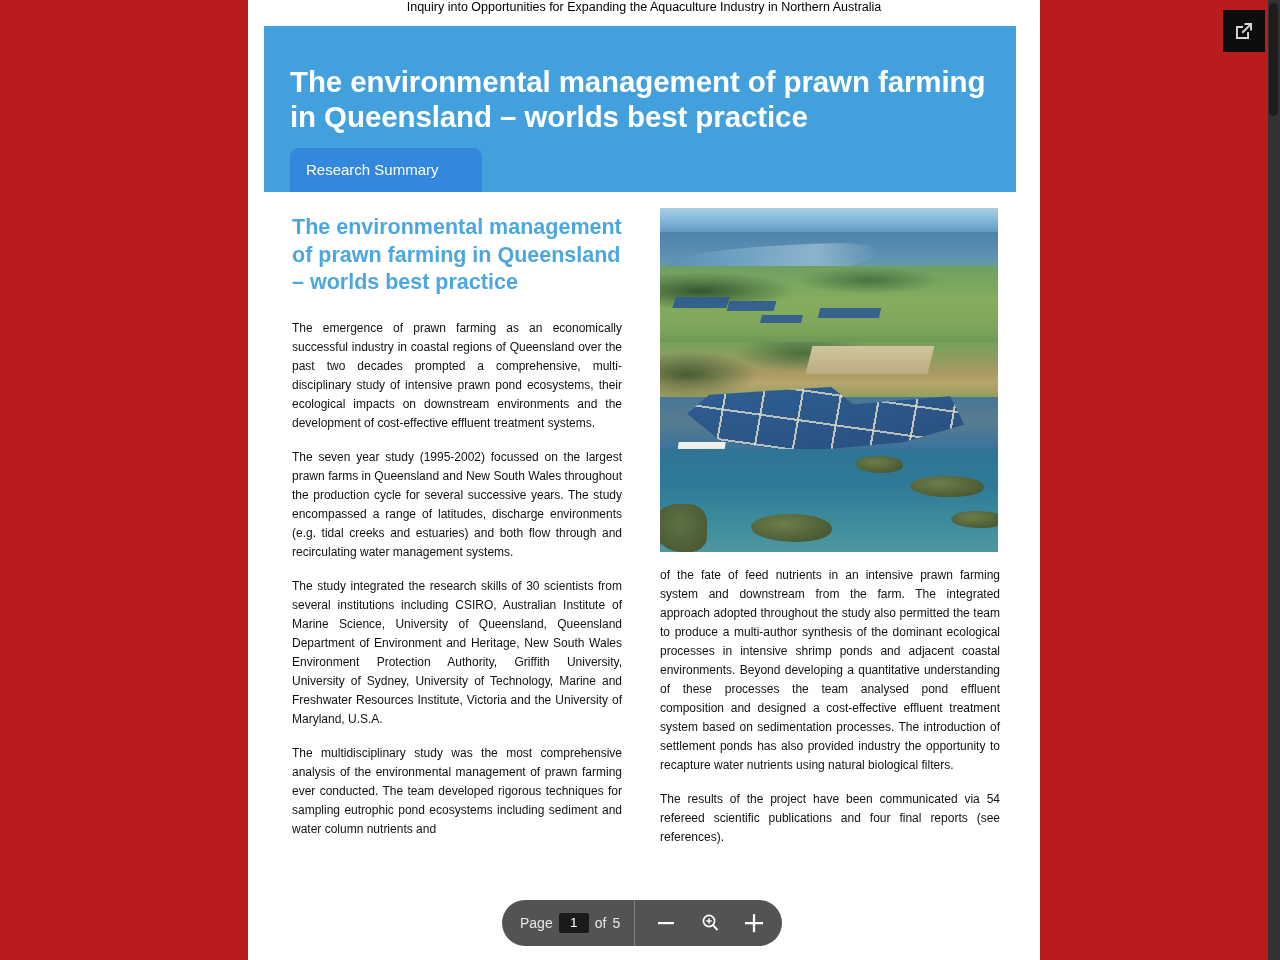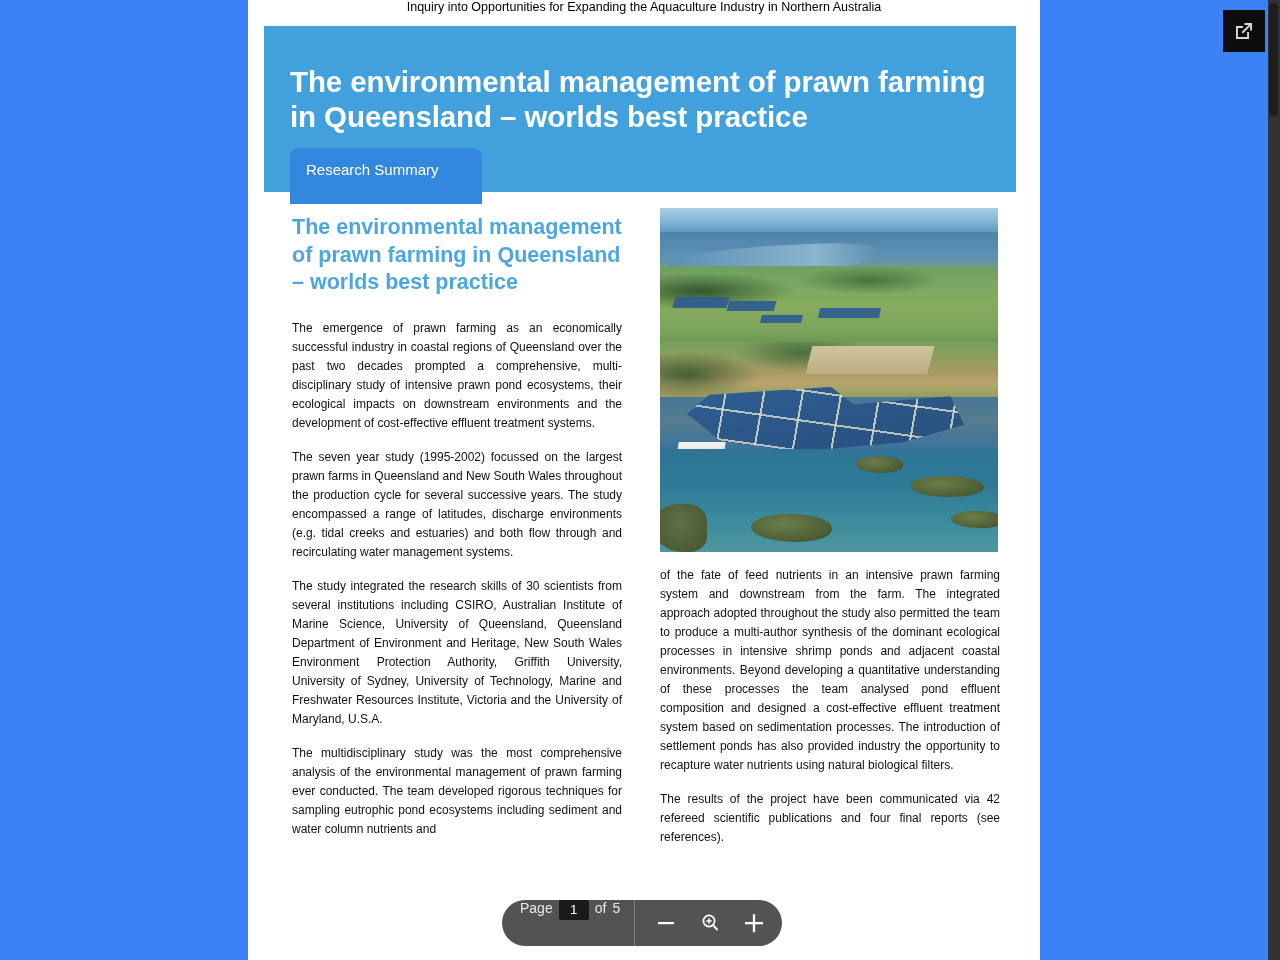--- a/index.html
+++ b/index.html
@@ -7,21 +7,21 @@
     width: 1280px; height: 960px;
     overflow: hidden;
     background: #323232;
     font-family: "Liberation Sans", sans-serif;
   }
 
   
   #viewer {
     position: relative;
     width: 1280px; height: 960px;
-    background: #3b82f6;
+    background: #b91c1c;
   }
 
   
   #popout-btn {
     position: absolute;
     top: 10px; left: 1223px;
     width: 42px; height: 42px;
     background: #0d0d0d;
     display: flex; align-items: center; justify-content: center;
     cursor: pointer;
@@ -78,21 +78,21 @@
     width: 706px;
     color: #ffffff;
     font-size: 29.5px;
     font-weight: bold;
     line-height: 35px;
     letter-spacing: -0.1px;
   }
   .banner-tab {
     position: absolute;
     left: 26px; top: 122px;
-    width: 192px; height: 56px;
+    width: 192px; height: 44px;
     background: #3387dd;
     border-top-left-radius: 9px;
     border-top-right-radius: 9px;
     color: #ffffff;
     font-size: 15px;
     line-height: 44px;
     padding-left: 16px;
     cursor: pointer;
   }
 
@@ -216,21 +216,21 @@
     position: absolute;
     left: 502px; top: 900px;
     width: 280px; height: 46px;
     background: rgba(40,40,40,0.80);
     border-radius: 23px;
     display: flex;
     align-items: center;
     z-index: 30;
   }
   #page-nav {
-    display: flex; align-items: flex-start;
+    display: flex; align-items: center;
     height: 46px;
     padding-left: 18px;
     gap: 6px;
     color: #e8e8e8;
     font-size: 14px;
   }
   #page-num-input {
     width: 30px; height: 20px;
     background: #1a1a1a;
     border: none;
@@ -303,21 +303,21 @@
         <div class="ph-shed"></div>
         <div class="ph-bay-edge"></div>
         <div class="ph-bay"></div>
         <div class="isle" style="left:58%;top:72%;width:14%;height:5%"></div>
         <div class="isle" style="left:74%;top:78%;width:22%;height:6%"></div>
         <div class="isle" style="left:86%;top:88%;width:16%;height:5%"></div>
         <div class="isle" style="left:27%;top:89%;width:24%;height:8%"></div>
         <div class="isle-left"></div>
       </div>
       <p class="body" style="margin-top:14px">of the fate of feed nutrients in an intensive prawn farming system and downstream from the farm.  The integrated approach adopted throughout the study also permitted the team to produce a multi-author synthesis of the dominant ecological processes in intensive shrimp ponds and adjacent coastal environments.  Beyond developing a quantitative understanding of these processes the team analysed pond effluent composition and designed a cost-effective effluent treatment system based on sedimentation processes.  The introduction of settlement ponds has also provided industry the opportunity to recapture water nutrients using natural biological filters.</p>
-      <p class="body">The results of the project have been communicated via 42 refereed scientific publications and four final reports (see references).</p>
+      <p class="body">The results of the project have been communicated via 54 refereed scientific publications and four final reports (see references).</p>
     </div>
   </div>
 
   <div id="toolbar">
     <div id="page-nav">
       <span>Page</span>
       <input id="page-num-input" value="1" style="">
       <span>of</span>
       <span>5</span>
     </div>

